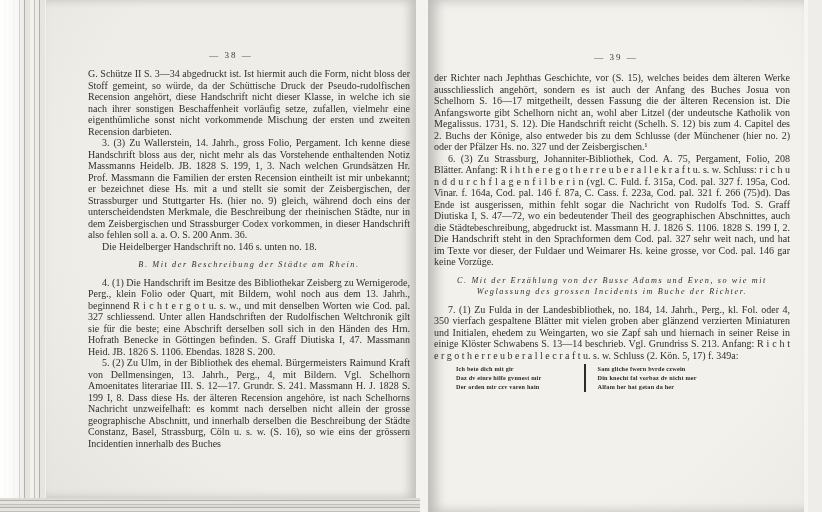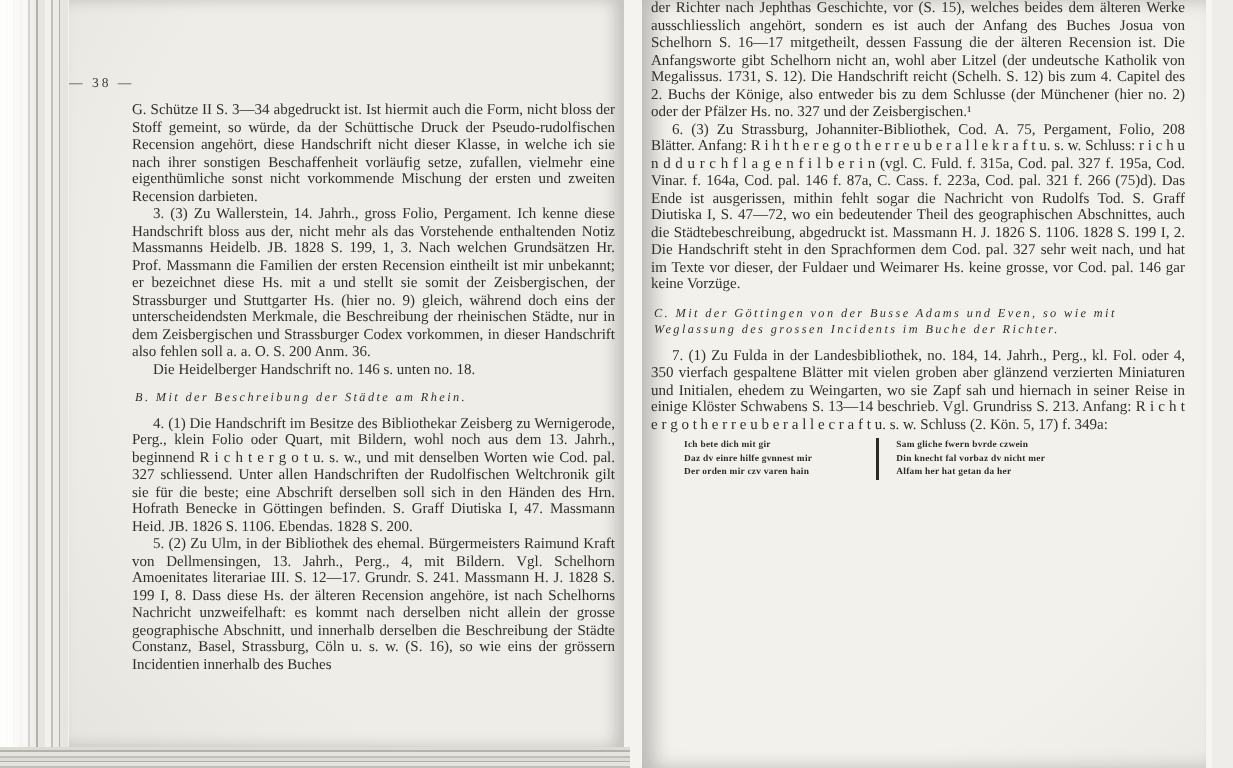--- a/index.html
+++ b/index.html
@@ -40,36 +40,36 @@
       radial-gradient(120% 100% at 30% 40%, #f2f1ec 60%, #e8e6e0 100%);
     box-shadow:inset 8px 0 12px rgba(0,0,0,.22);
   }
   .gutter{
     position:absolute;left:412px;top:0;width:20px;height:100%;
     background:linear-gradient(90deg,
       rgba(40,38,34,0) 0%, rgba(40,38,34,.55) 25%, #16514 45%, #171512 50%,
       rgba(40,38,34,.6) 70%, rgba(40,38,34,0) 100%);
   }
   .pagenum{
-    font-size:9px;letter-spacing:2px;color:#3c3931;
+    text-align:center;font-size:9px;letter-spacing:2px;color:#3c3931;
     padding-top:0;margin:0;
   }
   .page-left .pagenum{margin:50px 0 8px 0;}
   .page-right .pagenum{margin:52px 0 10px 0;}
   .body-text{margin:0;}
   .page-left .body-text{margin-left:42px;margin-right:6px;}
   .page-right .body-text{margin-left:6px;margin-right:14px;}
   .body-text p{
     margin:0;font-size:10px;line-height:11.5px;text-align:justify;
     text-indent:14px;color:#332f29;
     text-rendering:optimizeLegibility;
   }
   .body-text p.noindent{text-indent:0;}
   .section-heading{
-    font-style:italic;font-size:8.2px;line-height:11.5px;
+    font-style:italic;text-align:center;font-size:8.2px;line-height:11.5px;
     letter-spacing:1.6px;margin:7px 2px 6px 2px;color:#332f29;
   }
   .verse-row{
     display:flex;align-items:flex-start;margin-top:3px;margin-left:22px;
   }
   .verse-col{
     font-size:6.2px;line-height:9px;font-weight:bold;letter-spacing:.2px;
     color:#2e2b26;white-space:nowrap;
   }
   .verse-col.first{width:128px;}
@@ -94,24 +94,25 @@
       <p>Die Heidelberger Handschrift no. 146 s. unten no. 18.</p>
       <div class="section-heading">B. Mit der Beschreibung der Städte am Rhein.</div>
       <p>4. (1) Die Handschrift im Besitze des Bibliothekar Zeisberg zu Wernigerode, Perg., klein Folio oder Quart, mit Bildern, wohl noch aus dem 13. Jahrh., beginnend R i c h t e r  g o t  u. s. w., und mit denselben Worten wie Cod. pal. 327 schliessend.  Unter allen Handschriften der Rudolfischen Weltchronik gilt sie für die beste;  eine Abschrift derselben soll sich in den Händen des Hrn. Hofrath Benecke in Göttingen befinden. S. Graff Diutiska I, 47.  Massmann Heid. JB. 1826 S. 1106.  Ebendas. 1828 S. 200.</p>
       <p>5. (2) Zu Ulm, in der Bibliothek des ehemal. Bürgermeisters Raimund Kraft von Dellmensingen, 13. Jahrh., Perg., 4, mit Bildern.  Vgl. Schelhorn Amoenitates literariae III. S. 12—17. Grundr. S. 241.  Massmann H. J. 1828 S. 199 I, 8.  Dass diese Hs. der älteren Recension angehöre, ist nach Schelhorns Nachricht unzweifelhaft: es kommt nach derselben nicht allein der grosse geographische Abschnitt, und innerhalb derselben die Beschreibung der Städte Constanz, Basel, Strassburg, Cöln u. s. w. (S. 16), so wie eins der grössern Incidentien innerhalb des Buches</p>
     </div>
   </div>
 
   <div class="gutter"></div>
 
   <div class="page page-right">
+    <div class="pagenum">—  39  —</div>
     <div class="body-text">
       <p class="noindent">der Richter nach Jephthas Geschichte, vor (S. 15), welches beides dem älteren Werke ausschliesslich angehört, sondern es ist auch der Anfang des Buches Josua von Schelhorn S. 16—17 mitgetheilt, dessen Fassung die der älteren Recension ist.  Die Anfangsworte gibt Schelhorn nicht an, wohl aber Litzel (der undeutsche Katholik von Megalissus. 1731, S. 12).  Die Handschrift reicht (Schelh. S. 12) bis zum 4. Capitel des 2. Buchs der Könige, also entweder bis zu dem Schlusse (der Münchener (hier no. 2) oder der Pfälzer Hs. no. 327 und der Zeisbergischen.¹</p>
       <p>6. (3) Zu Strassburg, Johanniter-Bibliothek, Cod. A. 75, Pergament, Folio, 208 Blätter.  Anfang: R i h t h e r e  g o t  h e r r e  u b e r  a l l e  k r a f t  u. s. w.  Schluss: r i c h  u n d  d u r c h f l a g e n  f i l b e r i n (vgl. C. Fuld. f. 315a,  Cod. pal. 327 f. 195a,  Cod. Vinar. f. 164a,  Cod. pal. 146 f. 87a,  C. Cass. f. 223a,  Cod. pal. 321 f. 266 (75)d).  Das Ende ist ausgerissen, mithin fehlt sogar die Nachricht von Rudolfs Tod.  S. Graff Diutiska I, S. 47—72, wo ein bedeutender Theil des geographischen Abschnittes, auch die Städtebeschreibung, abgedruckt ist.  Massmann H. J. 1826 S. 1106. 1828 S. 199 I, 2.  Die Handschrift steht in den Sprachformen dem Cod. pal. 327 sehr weit nach, und hat im Texte vor dieser, der Fuldaer und Weimarer Hs. keine grosse, vor Cod. pal. 146 gar keine Vorzüge.</p>
-      <div class="section-heading">C. Mit der Göttingen von der Busse Adams und Even, so wie mit Weglassung des grossen Incidents im Buche der Richter.</div>
+      <div class="section-heading">C. Mit der Erzählung von der Busse Adams und Even, so wie mit Weglassung des grossen Incidents im Buche der Richter.</div>
       <p>7. (1) Zu Fulda in der Landesbibliothek, no. 184, 14. Jahrh., Perg., kl. Fol. oder 4, 350 vierfach gespaltene Blätter mit vielen groben aber glänzend verzierten Miniaturen und Initialen, ehedem zu Weingarten, wo sie Zapf sah und hiernach in seiner Reise in einige Klöster Schwabens S. 13—14 beschrieb.  Vgl. Grundriss S. 213.  Anfang: R i c h t e r  g o t  h e r r e  u b e r  a l l e  c r a f t  u. s. w.  Schluss (2. Kön. 5, 17) f. 349a:</p>
       <div class="verse-row">
         <div class="verse-col first">
           <div>Ich bete dich mit gir</div>
           <div>Daz dv einre hilfe gvnnest mir</div>
           <div>Der orden mir czv varen hain</div>
         </div>
         <div class="verse-divider"></div>
         <div class="verse-col">
           <div>Sam gliche fwern bvrde czwein</div>

